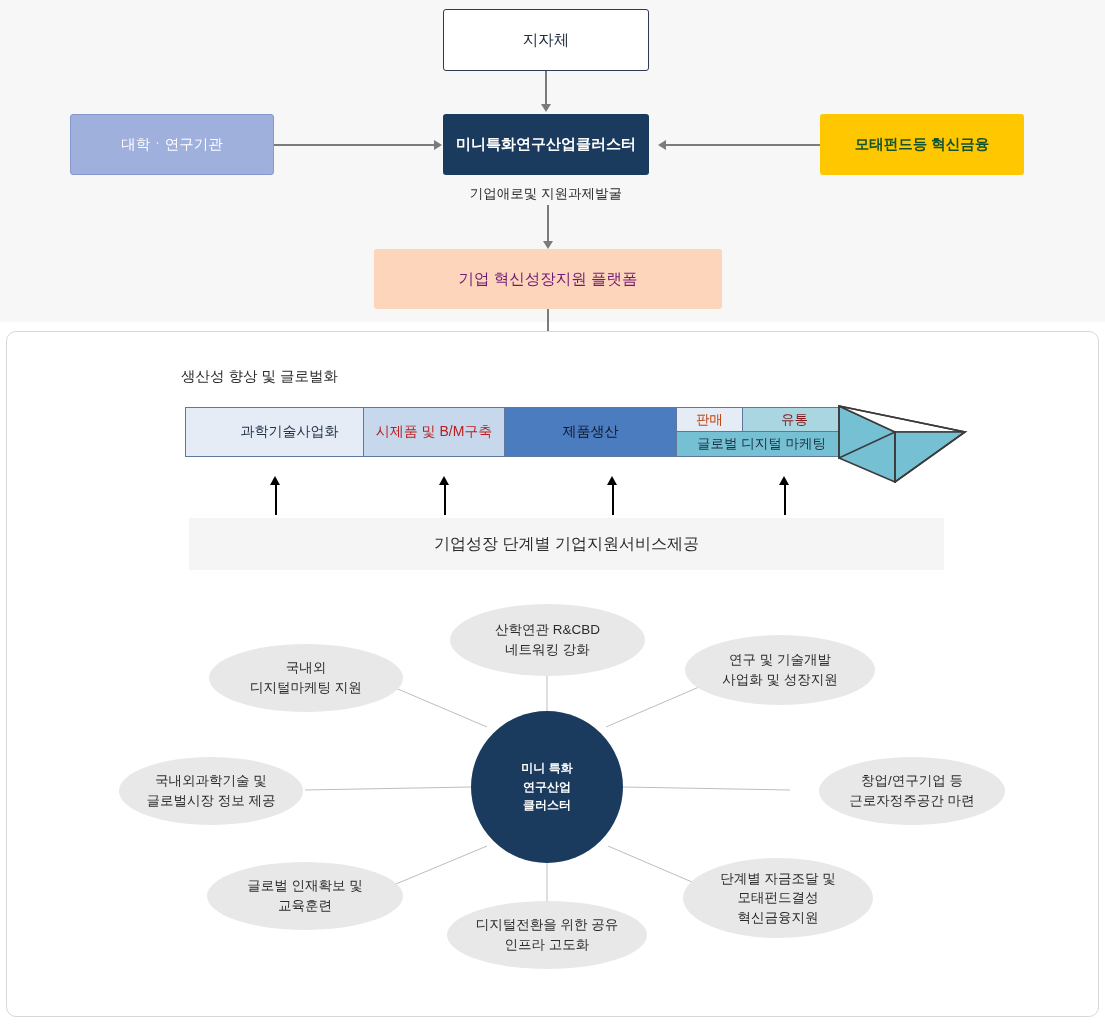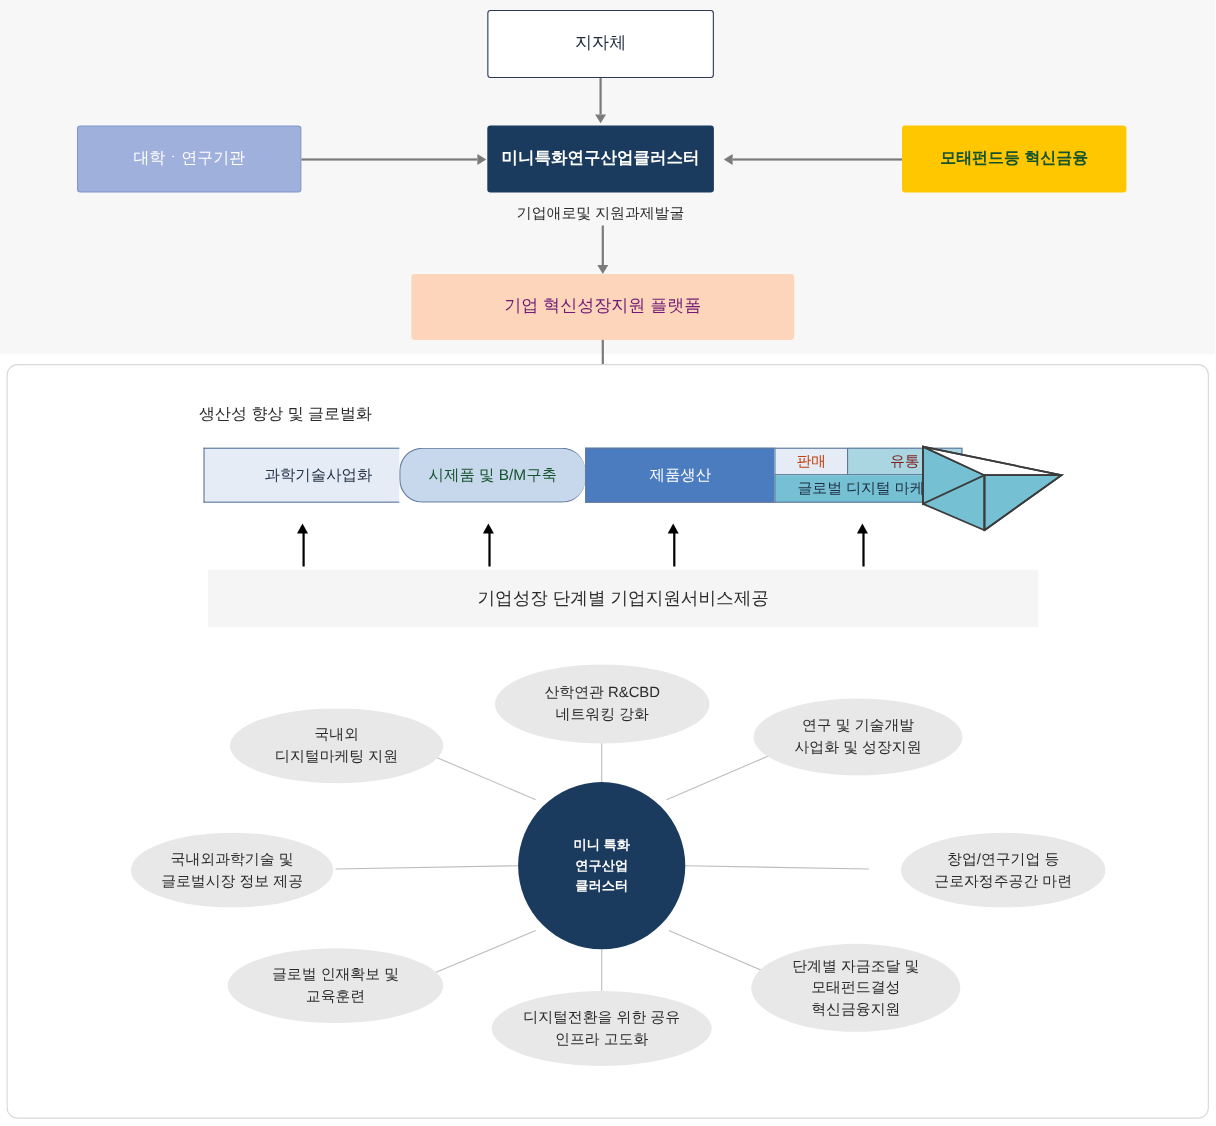--- a/index.html
+++ b/index.html
@@ -171,22 +171,22 @@
     align-items: center;
     justify-content: center;
     font-size: 14px;
     border: 1px solid #5f779a;
     border-right: none;
     text-align: center;
   }
   .chain-cell:last-child { border-right: 1px solid #5f779a; }
 
   .c1 { width: 178px; background: #e5ecf6; color: #24334a; padding-left: 30px; }
-  .c2 { width: 169px; background: #c8d8ec; color: #14532d; border-radius: 21px; }
-  .c3 { width: 172px; background: #4a7cbf; color: #ffffff; }
+  .c2 { width: 141px; background: #c8d8ec; color: #b91c1c; }
+  .c3 { width: 172px; background: #4a7cbf; color: #0f172a; }
 
   .split-col {
     width: 171px;
     display: flex;
     flex-direction: column;
     box-sizing: border-box;
   }
   .split-top {
     display: flex;
     height: 25px;

